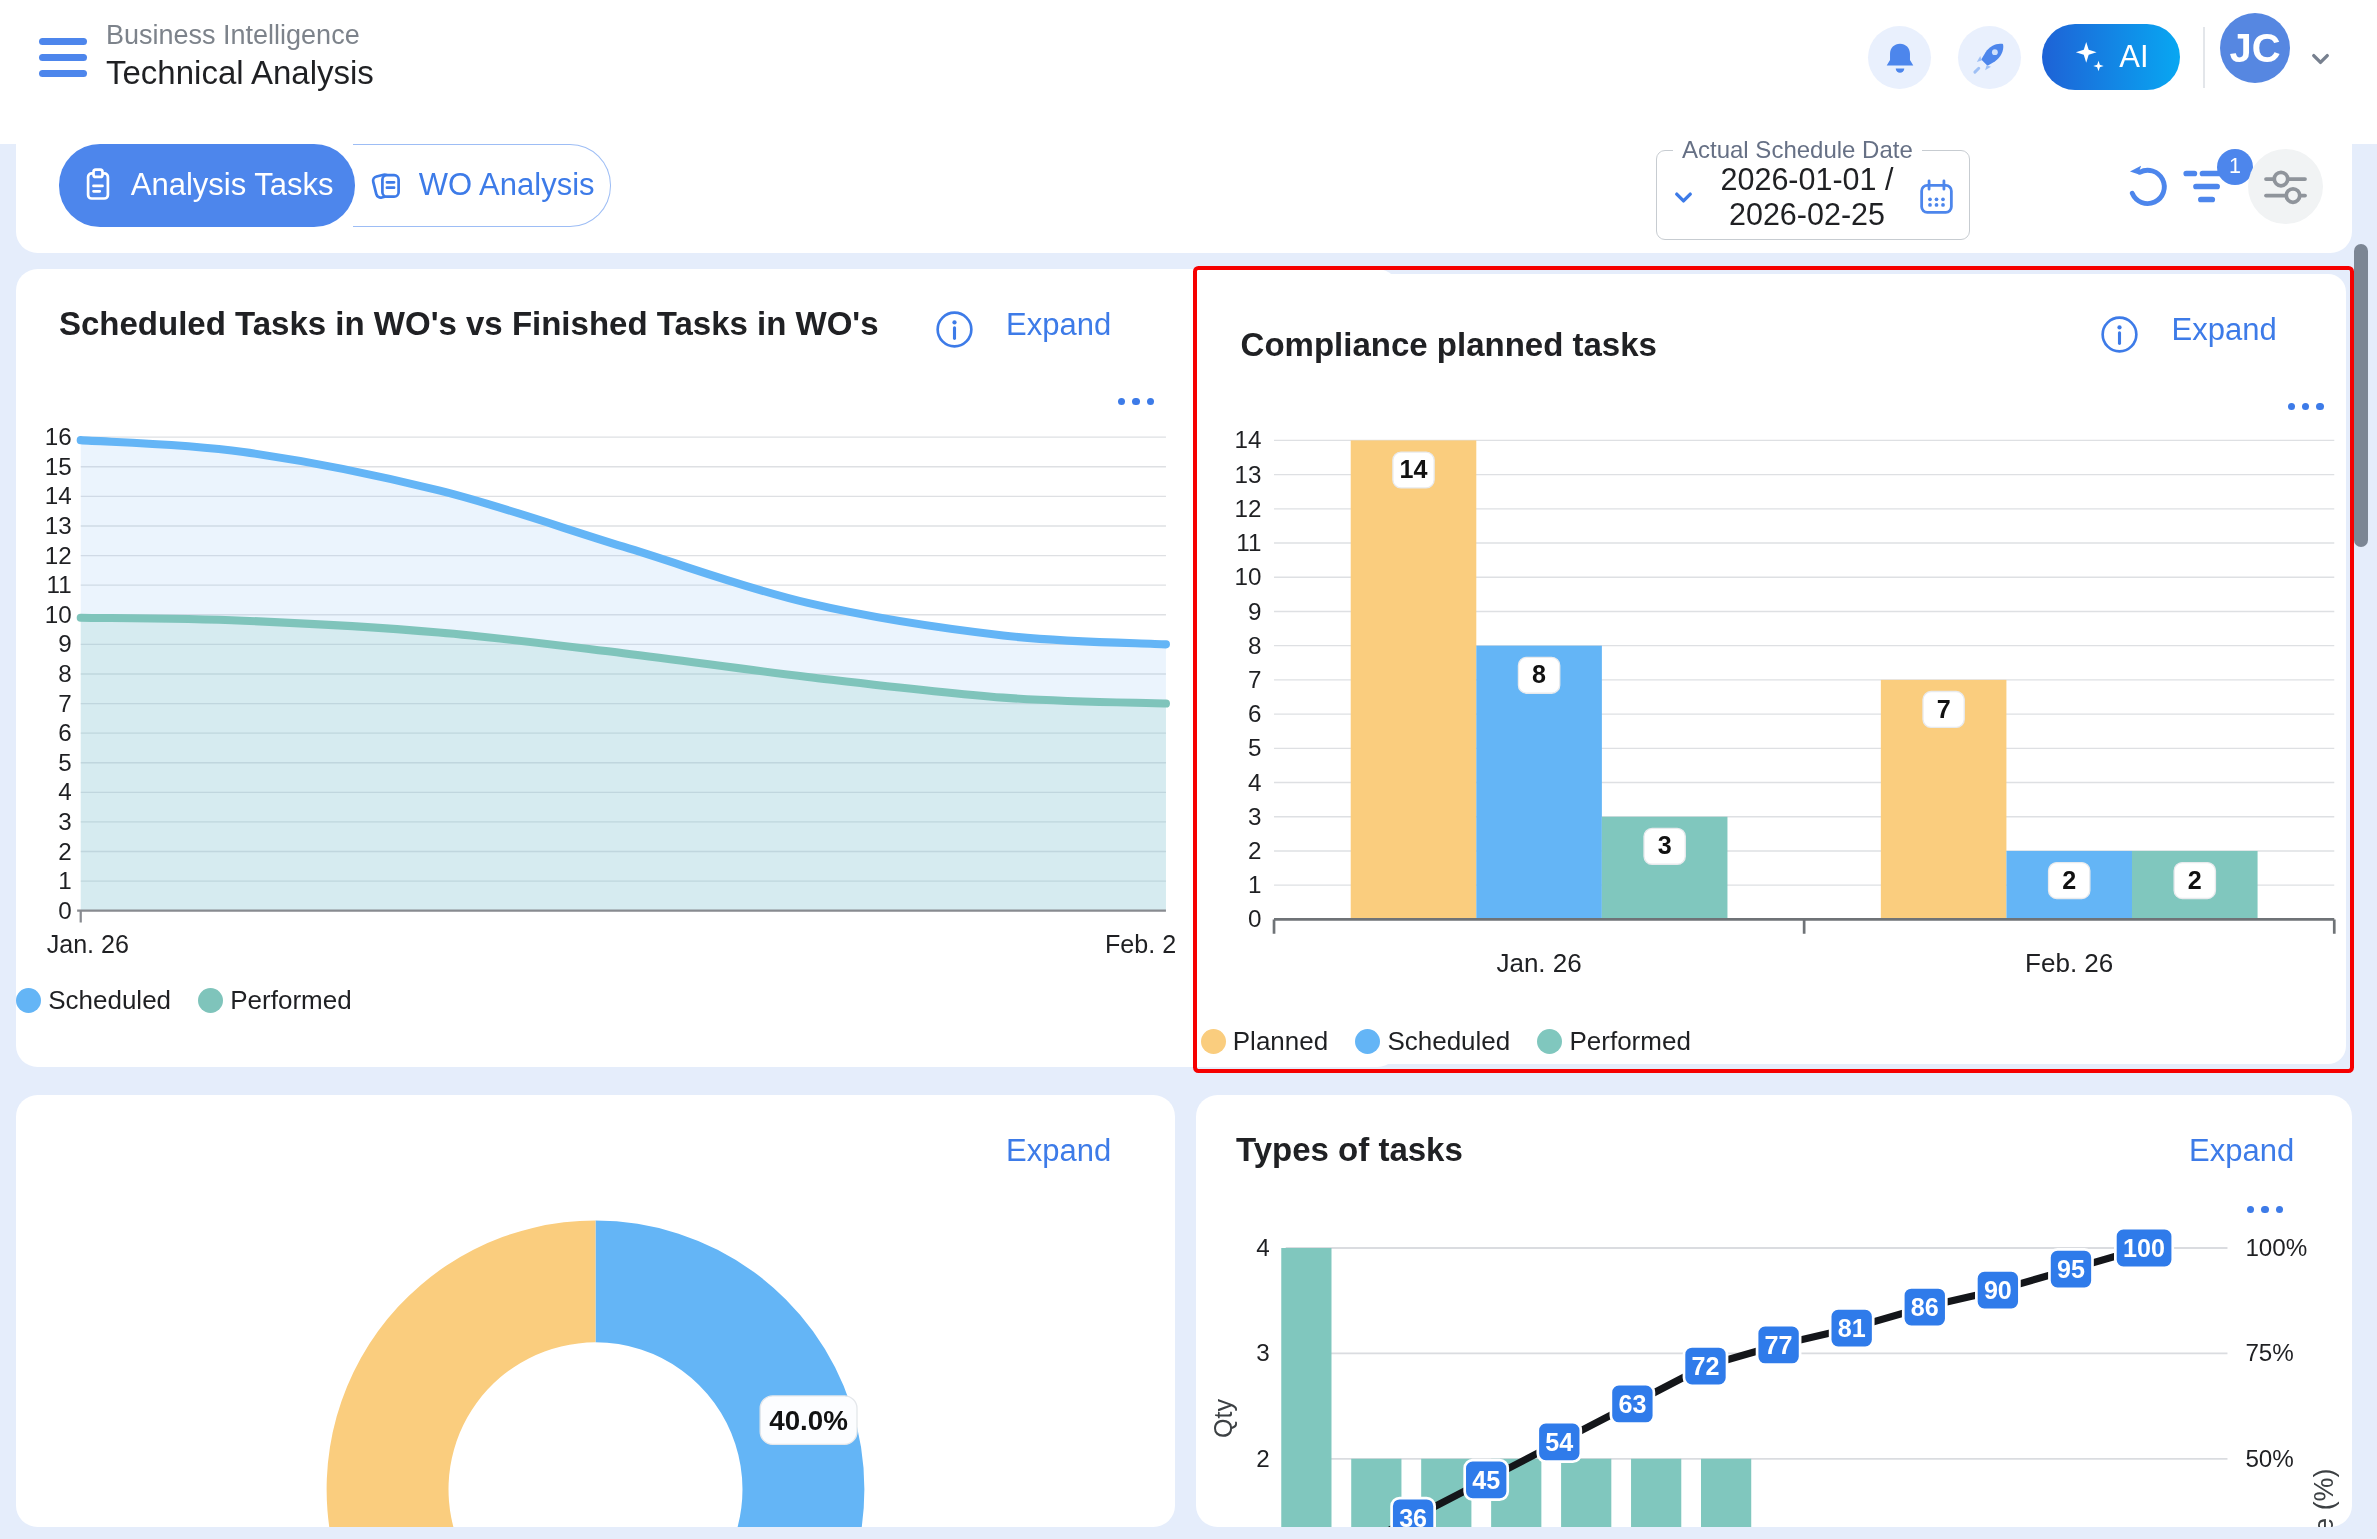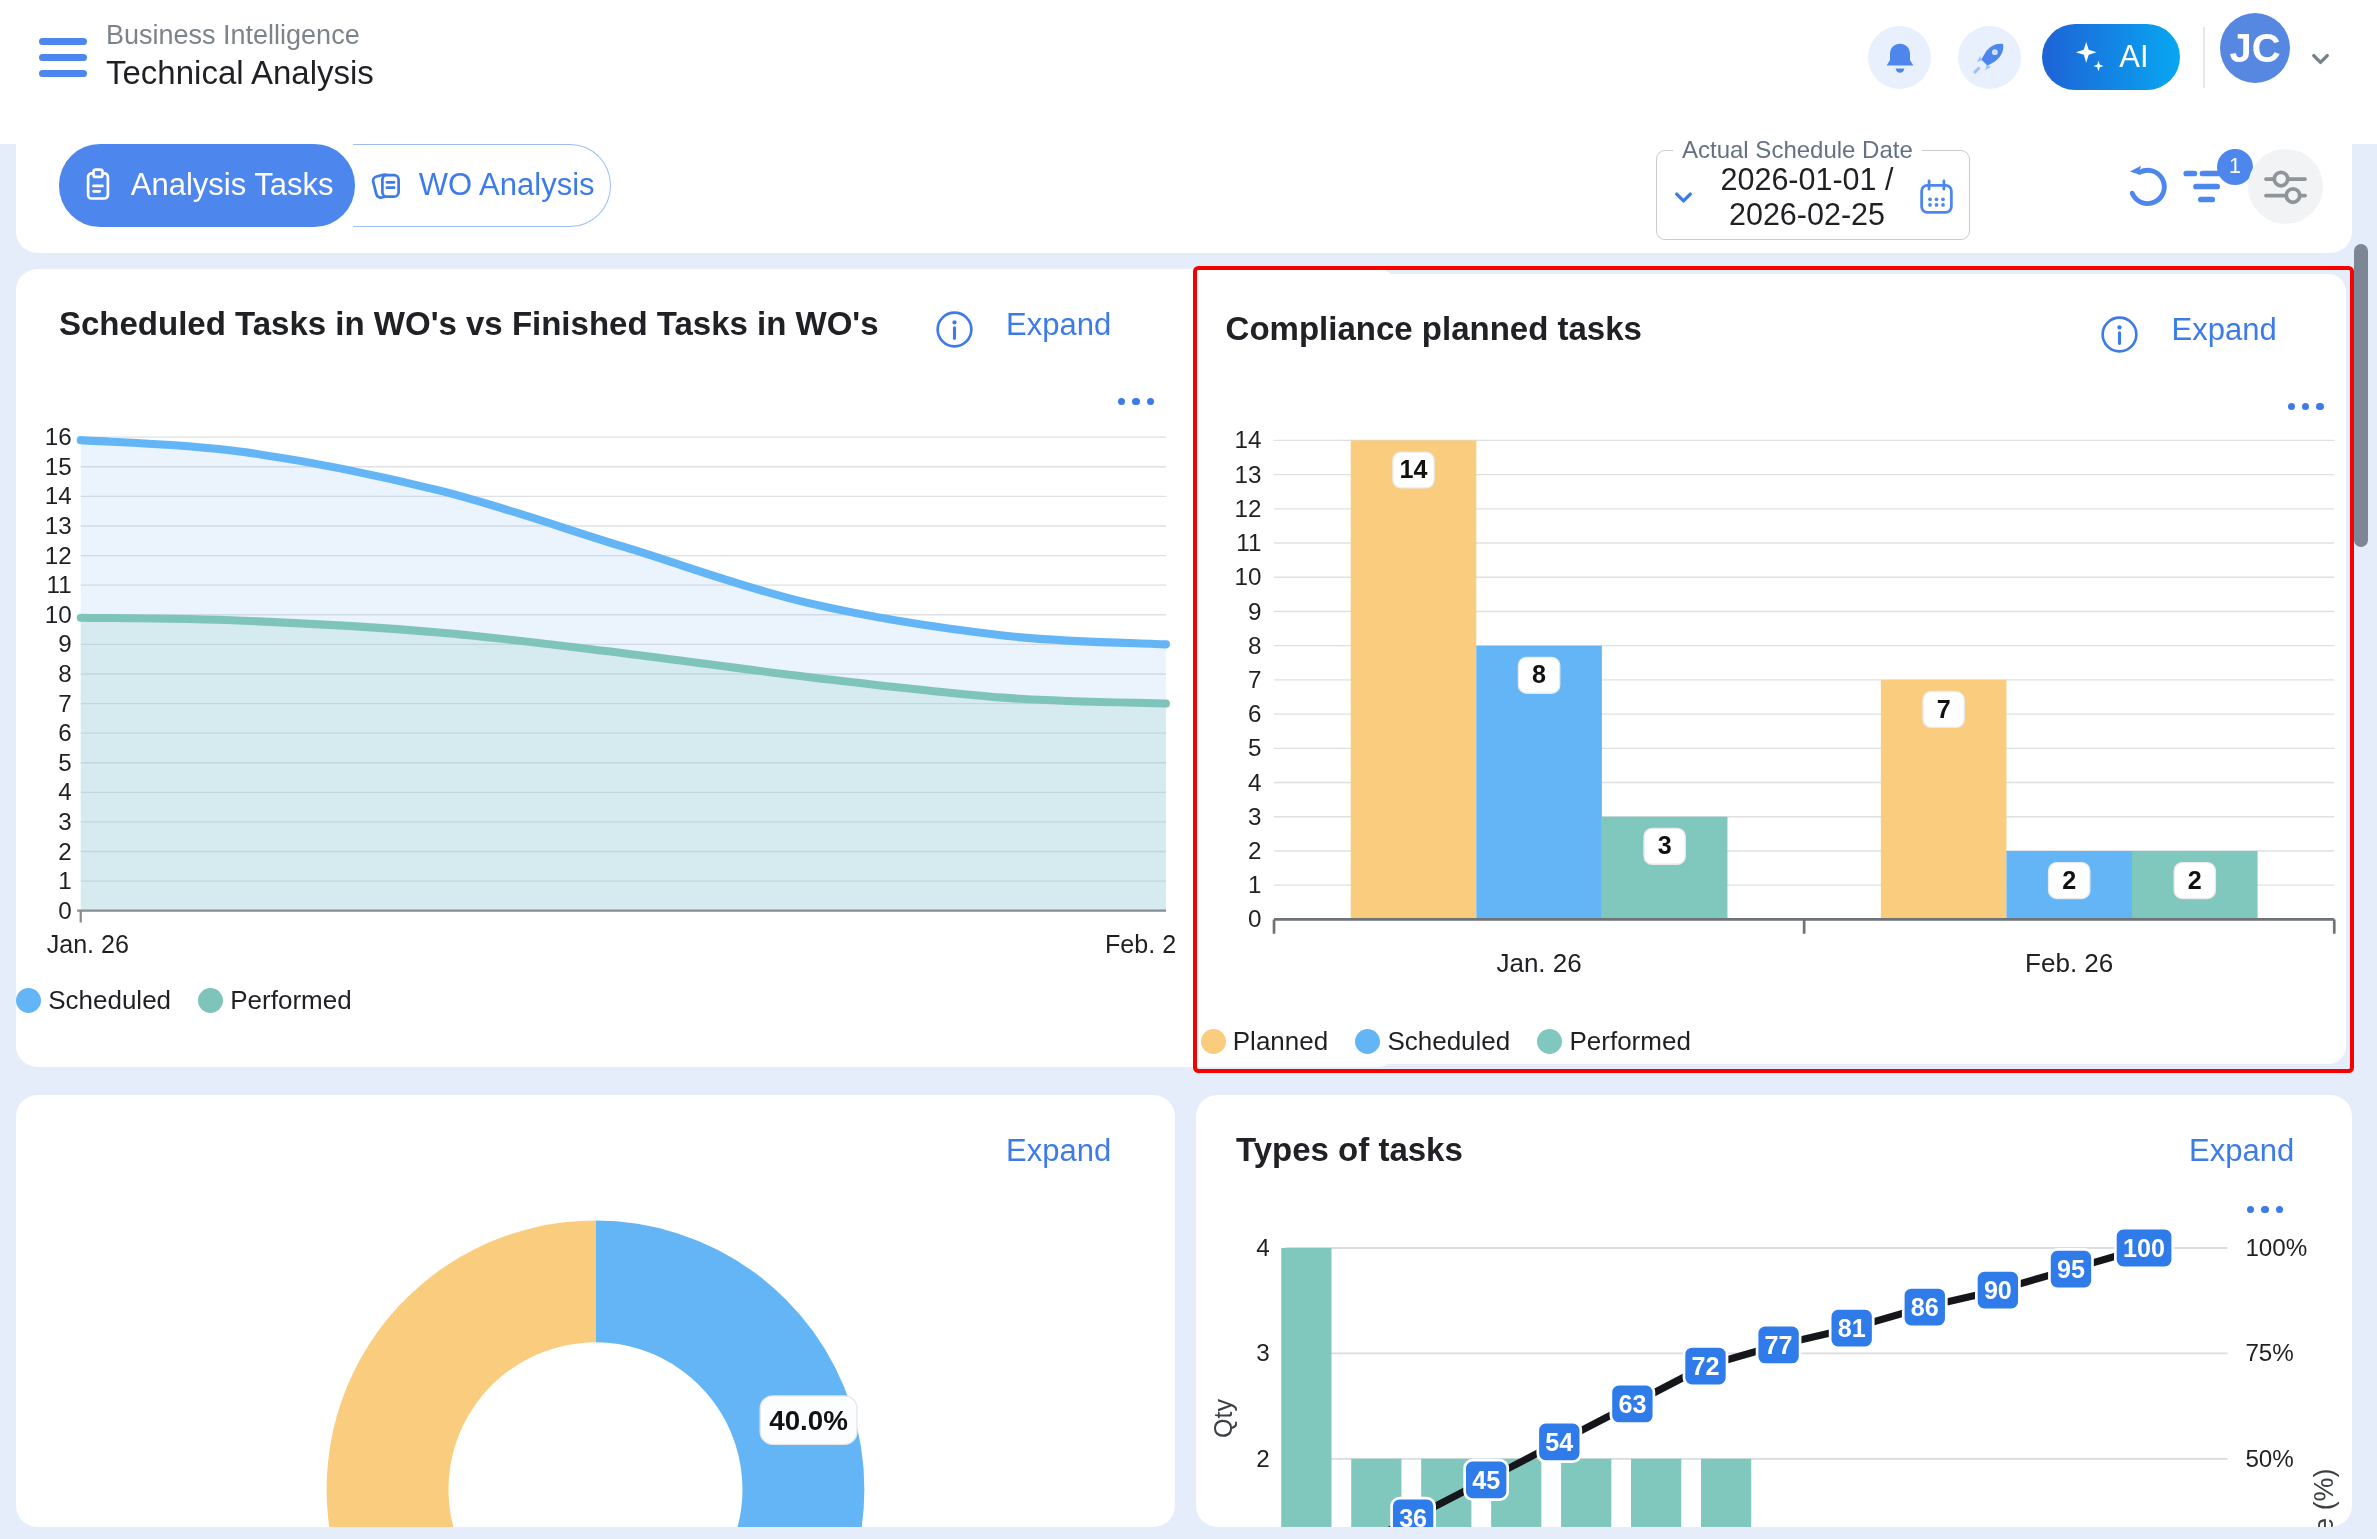--- a/index.html
+++ b/index.html
@@ -257,21 +257,21 @@
       </span>
       <span class="li">
         <span class="dot" style="background: rgb(127, 196, 187);"></span>
         <span>Performed</span>
       </span>
     </div>
 </section>
 
 <div class="red-frame">
   <section class="card2">
-    <h2 class="card-title" style="left:25px;">Compliance planned tasks</h2>
+    <h2 class="card-title" style="left:40px;margin-top:16px;">Compliance planned tasks</h2>
     <div class="info-btn" style="left:899px;">
       <svg width="39" height="39" viewBox="0 0 44 44">
         <circle cx="22" cy="22" r="19" fill="none" stroke="#3D7BE8" stroke-width="3"></circle>
         <circle cx="22" cy="14" r="2.4" fill="#3D7BE8"></circle>
         <path d="M22 20v12" stroke="#3D7BE8" stroke-width="3.5" stroke-linecap="round"></path>
       </svg>
     </div>
     <a class="expand-link" style="left:971px;">Expand</a>
     <div class="dots-menu" style="left:1087px; top:129px;">
         <i></i>

